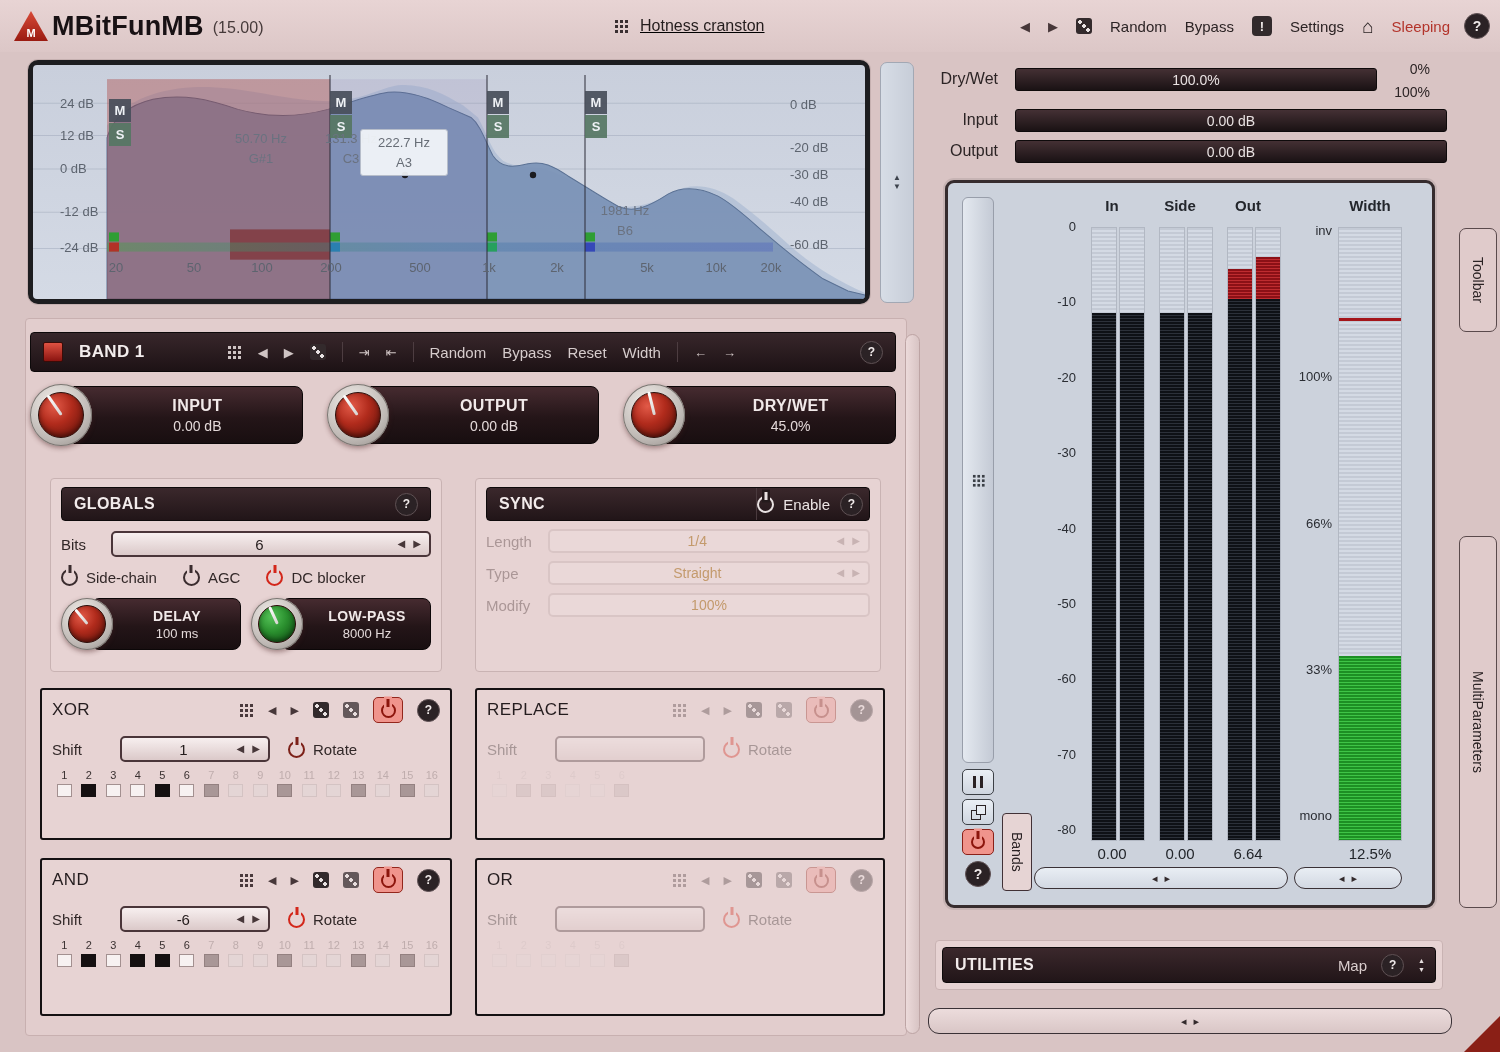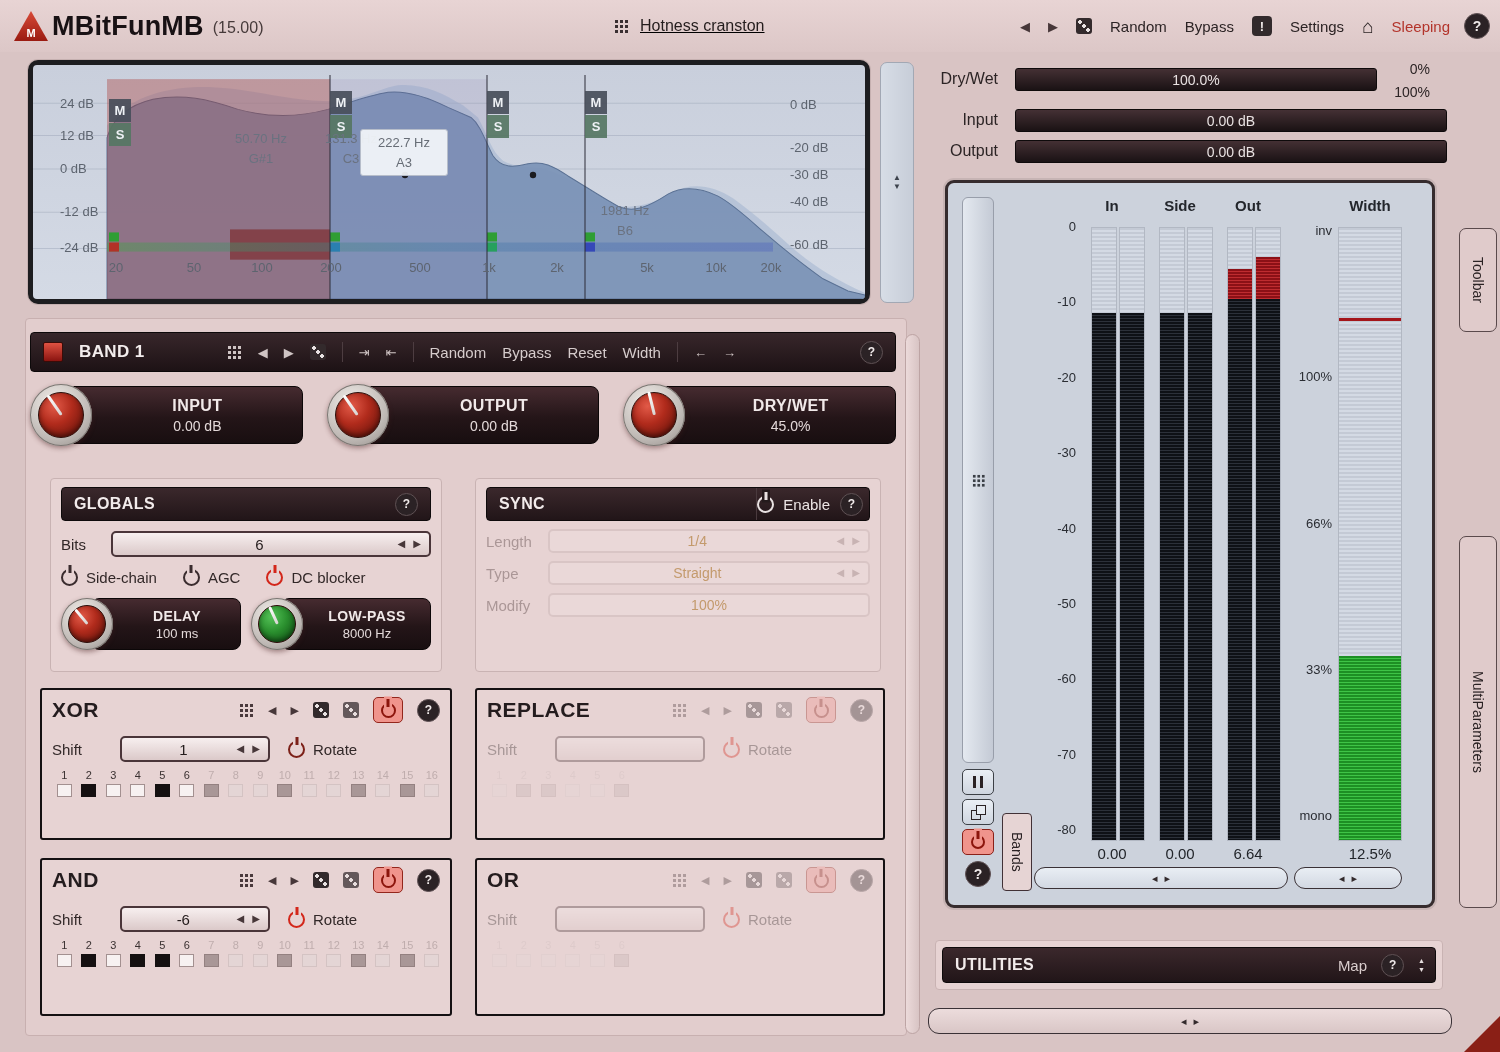--- a/index.html
+++ b/index.html
@@ -139,21 +139,21 @@
   .srow{display:flex;align-items:center;margin-top:8px;opacity:.5;}
   .srow .rlabel{width:62px;color:#6f5b5b;}
   .sbox{flex:1;height:24px;border:2px solid #cdb9b9;background:#eddddd;border-radius:5px;box-sizing:border-box;
         display:flex;align-items:center;padding:0 8px;}
   .sbox .val{flex:1;text-align:center;font-size:14px;color:#a16207;}
   .sbox .tri{color:#ab9494;}
 
   
   .op{position:absolute;background:#e7d3d3;border:2px solid #141012;border-radius:3px;box-sizing:border-box;padding:7px 10px;}
   .op-head{display:flex;align-items:center;}
-  .op-title{font-size:21px;font-weight:bold;color:#241c1e;letter-spacing:.4px;}
+  .op-title{font-size:17px;font-weight:normal;color:#241c1e;letter-spacing:.4px;}
   .op-icons{margin-left:auto;display:flex;align-items:center;gap:14px;color:#4a393c;}
   .op-icons .grid-icon{color:#4a393c;}
   .op-shift{display:flex;align-items:center;margin-top:13px;gap:18px;}
   .op-shift .val-box{width:150px;}
   .bitgrid{display:flex;margin-top:7px;}
   .bitcol{width:24.5px;flex:none;}
   .bitnum{font-size:11px;text-align:center;}
   .bn-act{color:#3a3131;} .bn-dim{color:#bfadad;} .bn-dis{color:#cdbcbc;}
   .bitcell{width:15px;height:13px;margin:3px auto 0;border:1px solid #a39090;background:#f7f1f1;box-sizing:border-box;}
   .bitcell.s-on{background:#151011;border-color:#151011;}

